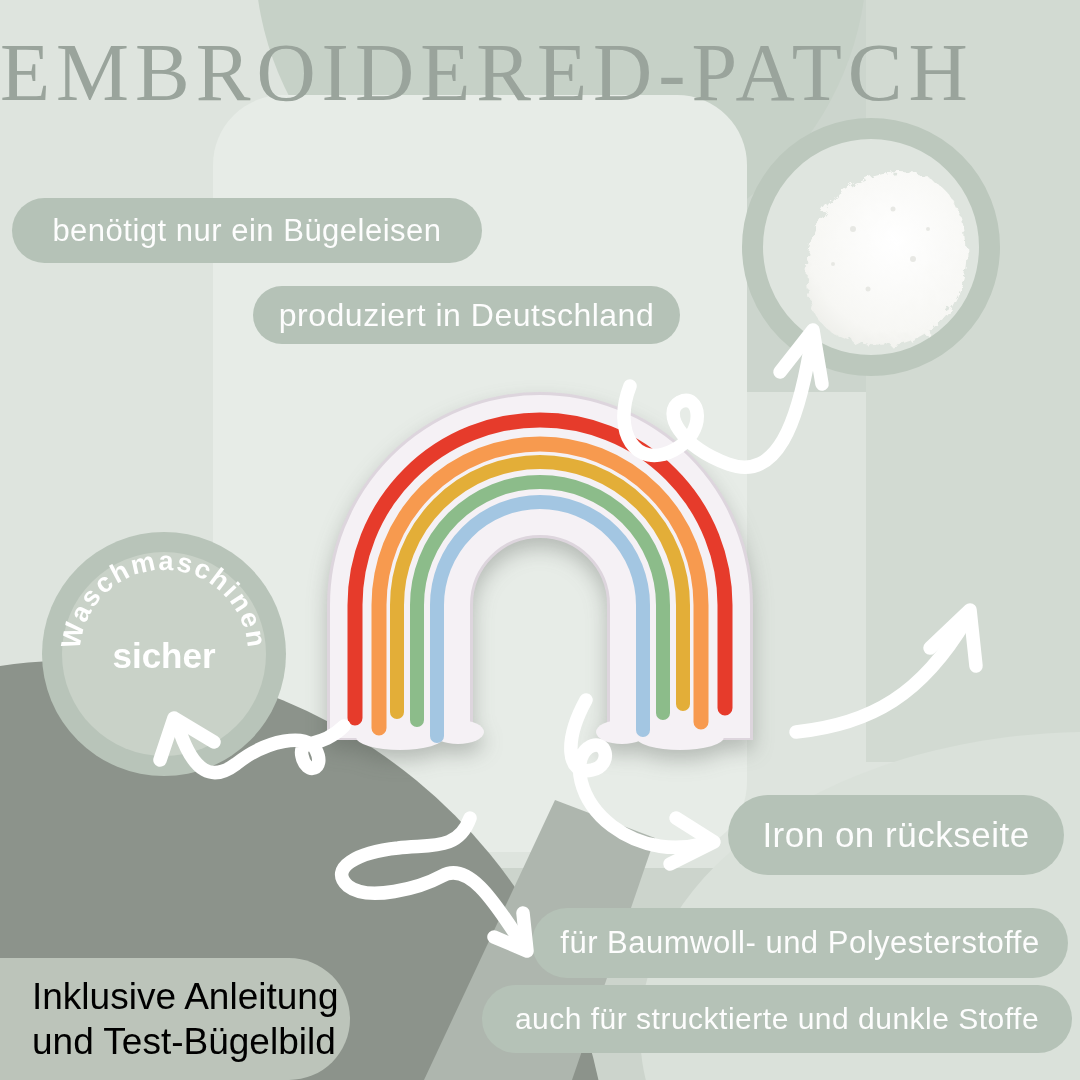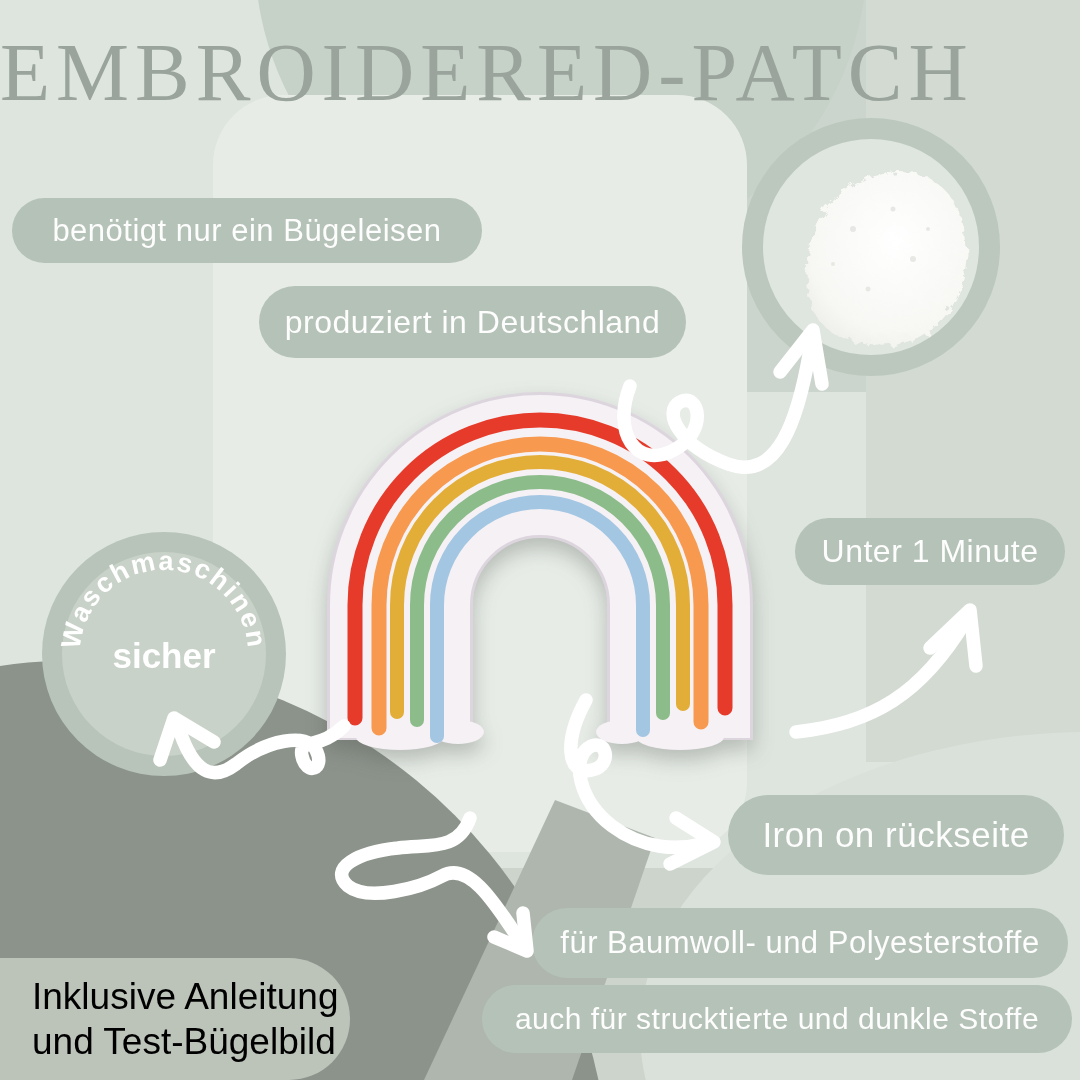--- a/index.html
+++ b/index.html
@@ -20,21 +20,21 @@
 
   
   .title{left:0;top:26px;width:1080px;text-align:left;white-space:nowrap;
          font-family:"Liberation Serif",serif;font-weight:400;font-size:82px;
          letter-spacing:6px;color:#9aa49c;}
 
   
   .pill{display:flex;align-items:center;justify-content:center;border-radius:999px;
         background:#b5c2b7;color:#fdfdfd;letter-spacing:.5px;}
   .pill-1{left:12px;  top:198px;width:470px;height:65px;font-size:31px;}
-  .pill-2{left:259px; top:286px;width:427px;height:72px;font-size:32px;}
+  .pill-2{left:253px; top:286px;width:427px;height:58px;font-size:32px;}
   .pill-3{left:743px; top:448px;width:319px;height:60px;font-size:30px;}
   .pill-4{left:795px; top:518px;width:270px;height:67px;font-size:32px;}
   .pill-5{left:728px; top:795px;width:336px;height:80px;font-size:35px;}
   .pill-6{left:532px; top:908px;width:536px;height:70px;font-size:31px;}
   .pill-7{left:482px; top:985px;width:590px;height:68px;font-size:30px;}
 
   
   .badge{left:42px;top:532px;width:244px;height:244px;border-radius:50%;background:#b8c4b9;}
   .badge-inner{left:20px;top:20px;width:204px;height:204px;border-radius:50%;background:#c9d2c8;}
   .badge-svg{left:0;top:0;}
@@ -118,23 +118,20 @@
     <path d="M 119 340 L 119 225 A 123 123 0 0 1 365 225 L 365 333" fill="none" stroke="#8cbc8a" stroke-width="14" stroke-linecap="round"></path>
     <path d="M 139 356 L 139 225 A 103 103 0 0 1 345 225 L 345 350" fill="none" stroke="#a3c6e2" stroke-width="14" stroke-linecap="round"></path>
   </svg>
 
   <div class="abs pill pill-1">
     <span>benötigt nur ein Bügeleisen</span>
     </div>
   <div class="abs pill pill-2">
     <span>produziert in Deutschland</span>
     </div>
-  <div class="abs pill pill-4">
-    <span>Unter 1 Minute</span>
-    </div>
   <div class="abs pill pill-5">
     <span>Iron on rückseite</span>
     </div>
   <div class="abs pill pill-6">
     <span>für Baumwoll- und Polyesterstoffe</span>
     </div>
   <div class="abs pill pill-7">
     <span>auch für strucktierte und dunkle Stoffe</span>
     </div>
 

